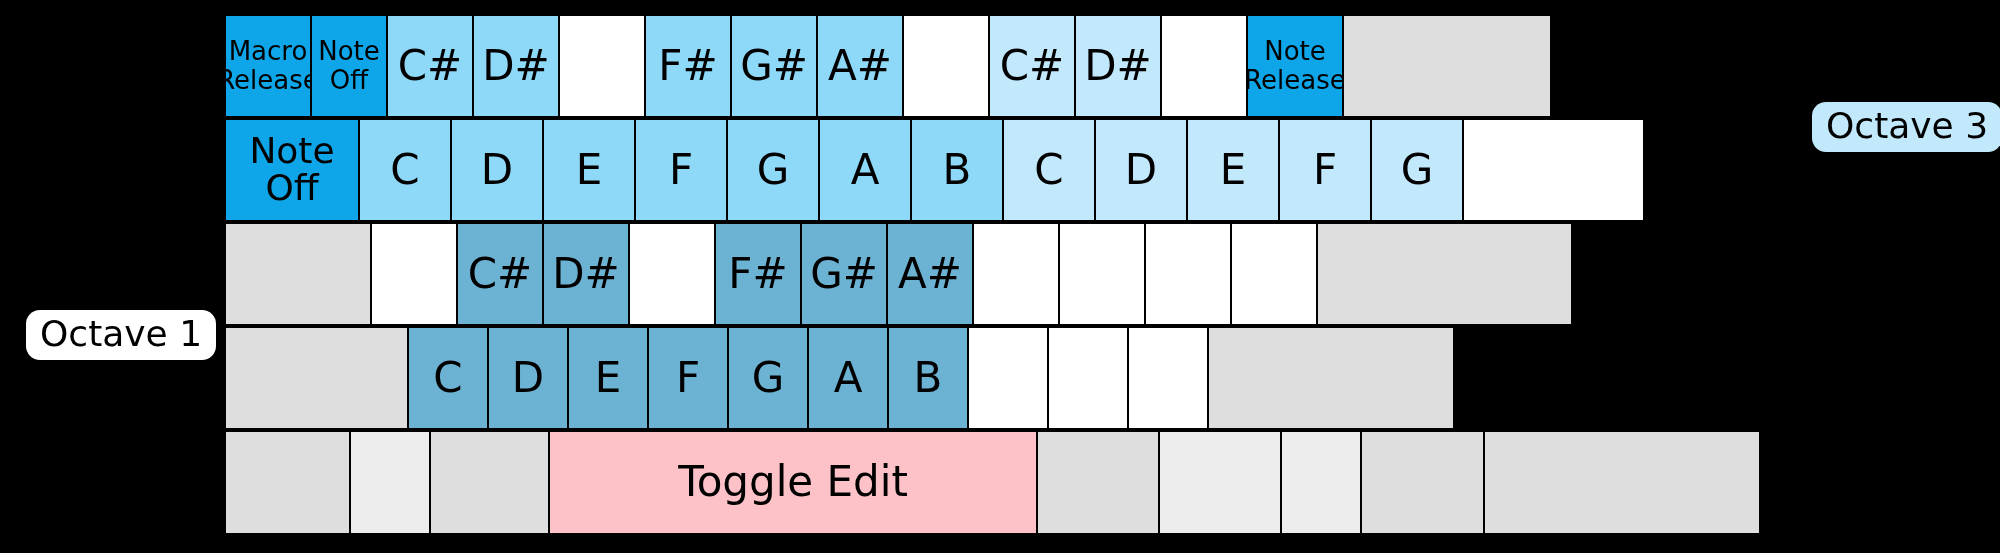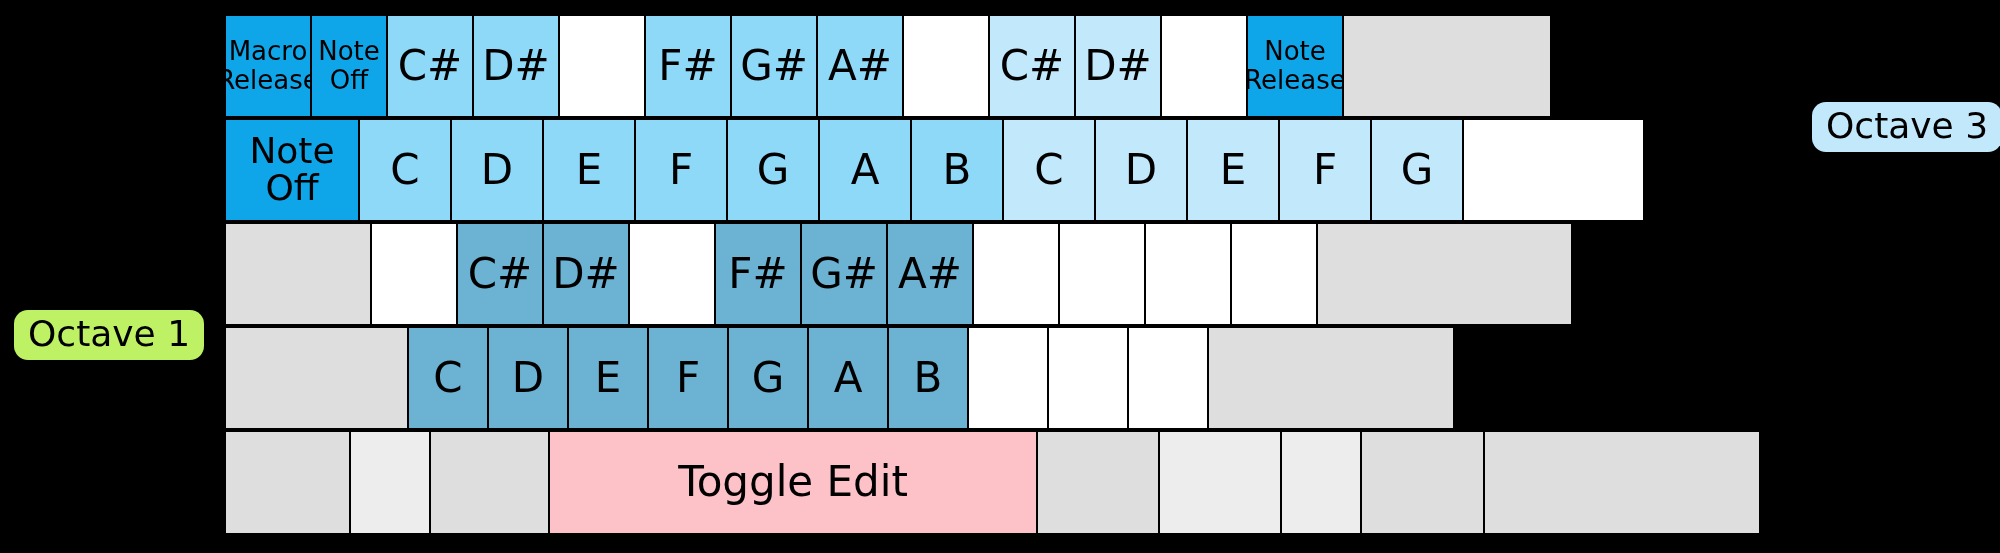--- a/index.html
+++ b/index.html
@@ -65,21 +65,21 @@
     position:absolute;
     display:flex;align-items:center;justify-content:center;
     border-radius:14px;
     font-size:36px;
     color:#000;
     padding:3px 14px 6px 14px;
     box-sizing:border-box;
     white-space:nowrap;
   }
   #pill-oct2{left:14px;  top:102px; background:#8ed8f8;}
-  #pill-oct1{left:14px;  top:310px; background:#bef264;}
+  #pill-oct1{left:26px;  top:310px; background:#ffffff;}
   #pill-oct3{left:1812px;top:102px; background:#c2e8fb;}
 </style>
 </head>
 <body>
 
 <div id="stage">
 
   <div class="pill" id="pill-oct1">Octave 1</div>
   <div class="pill" id="pill-oct3">Octave 3</div>
 

